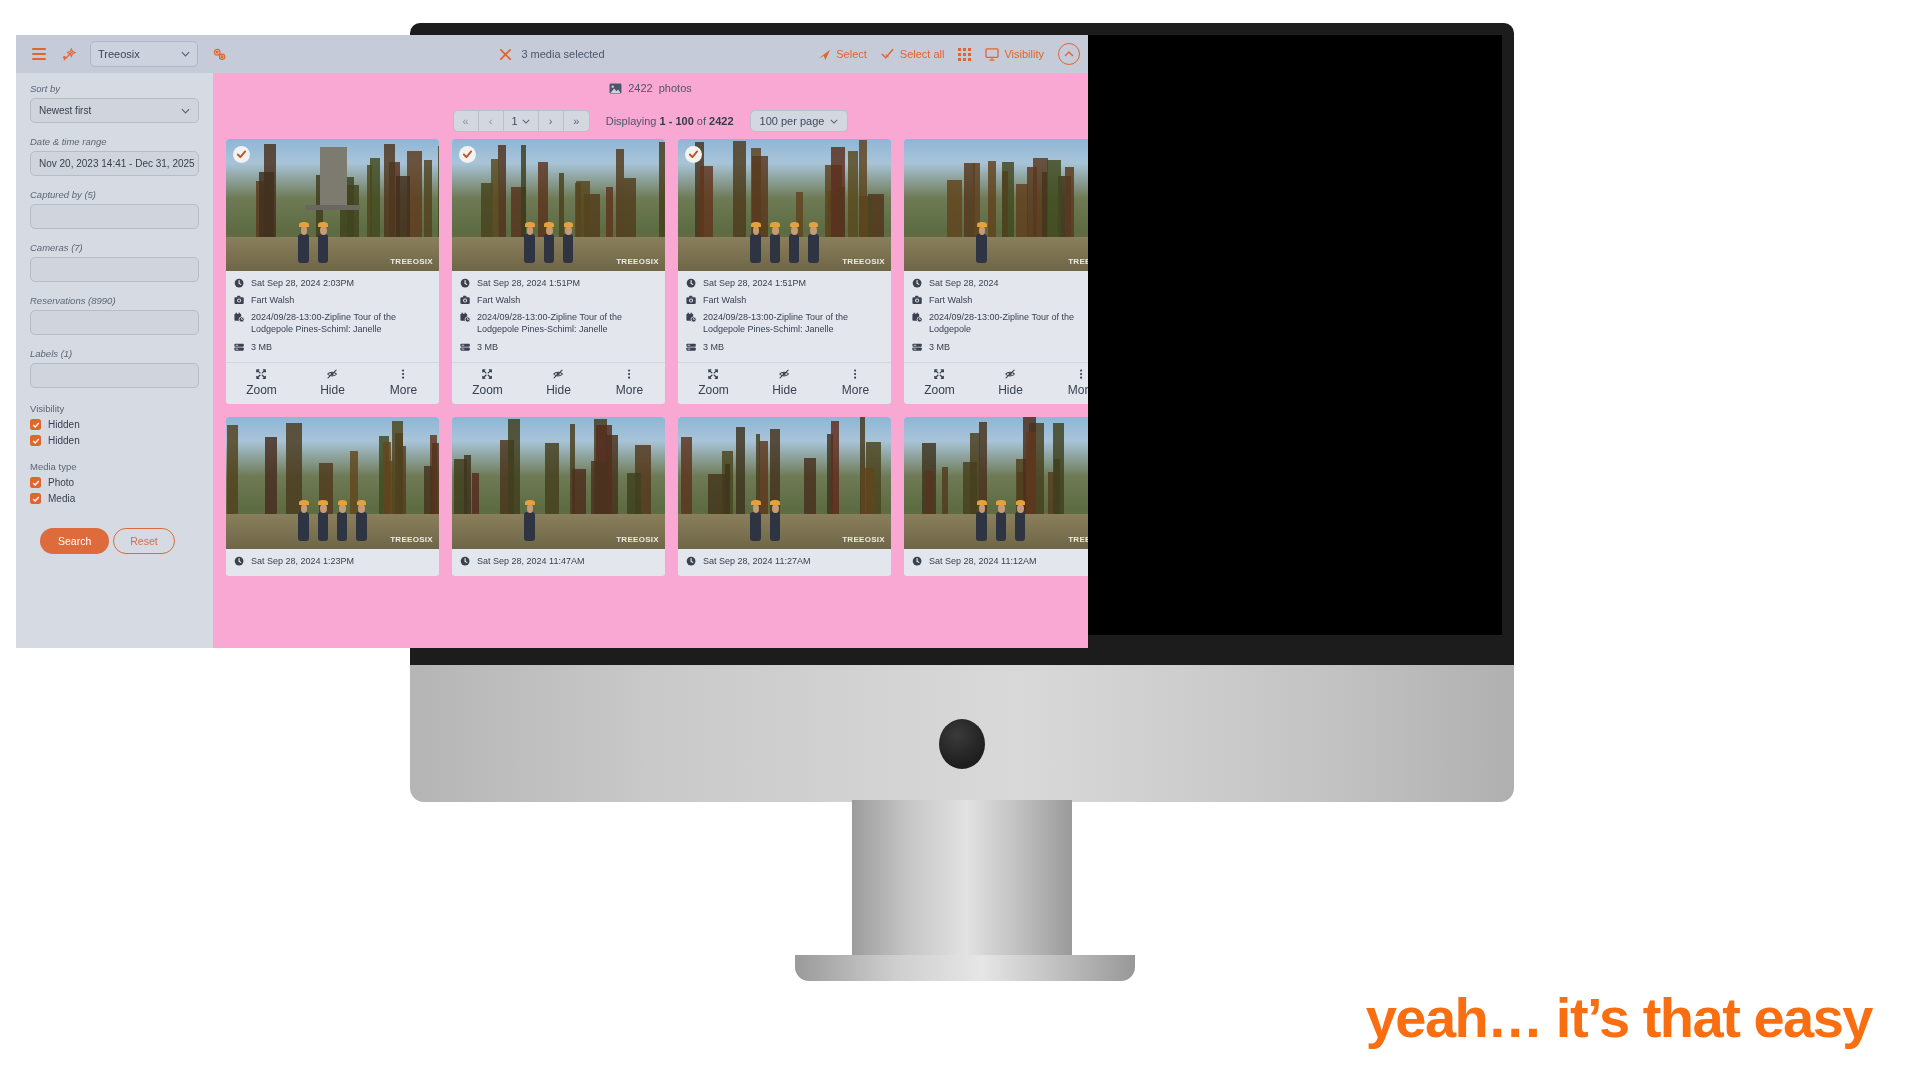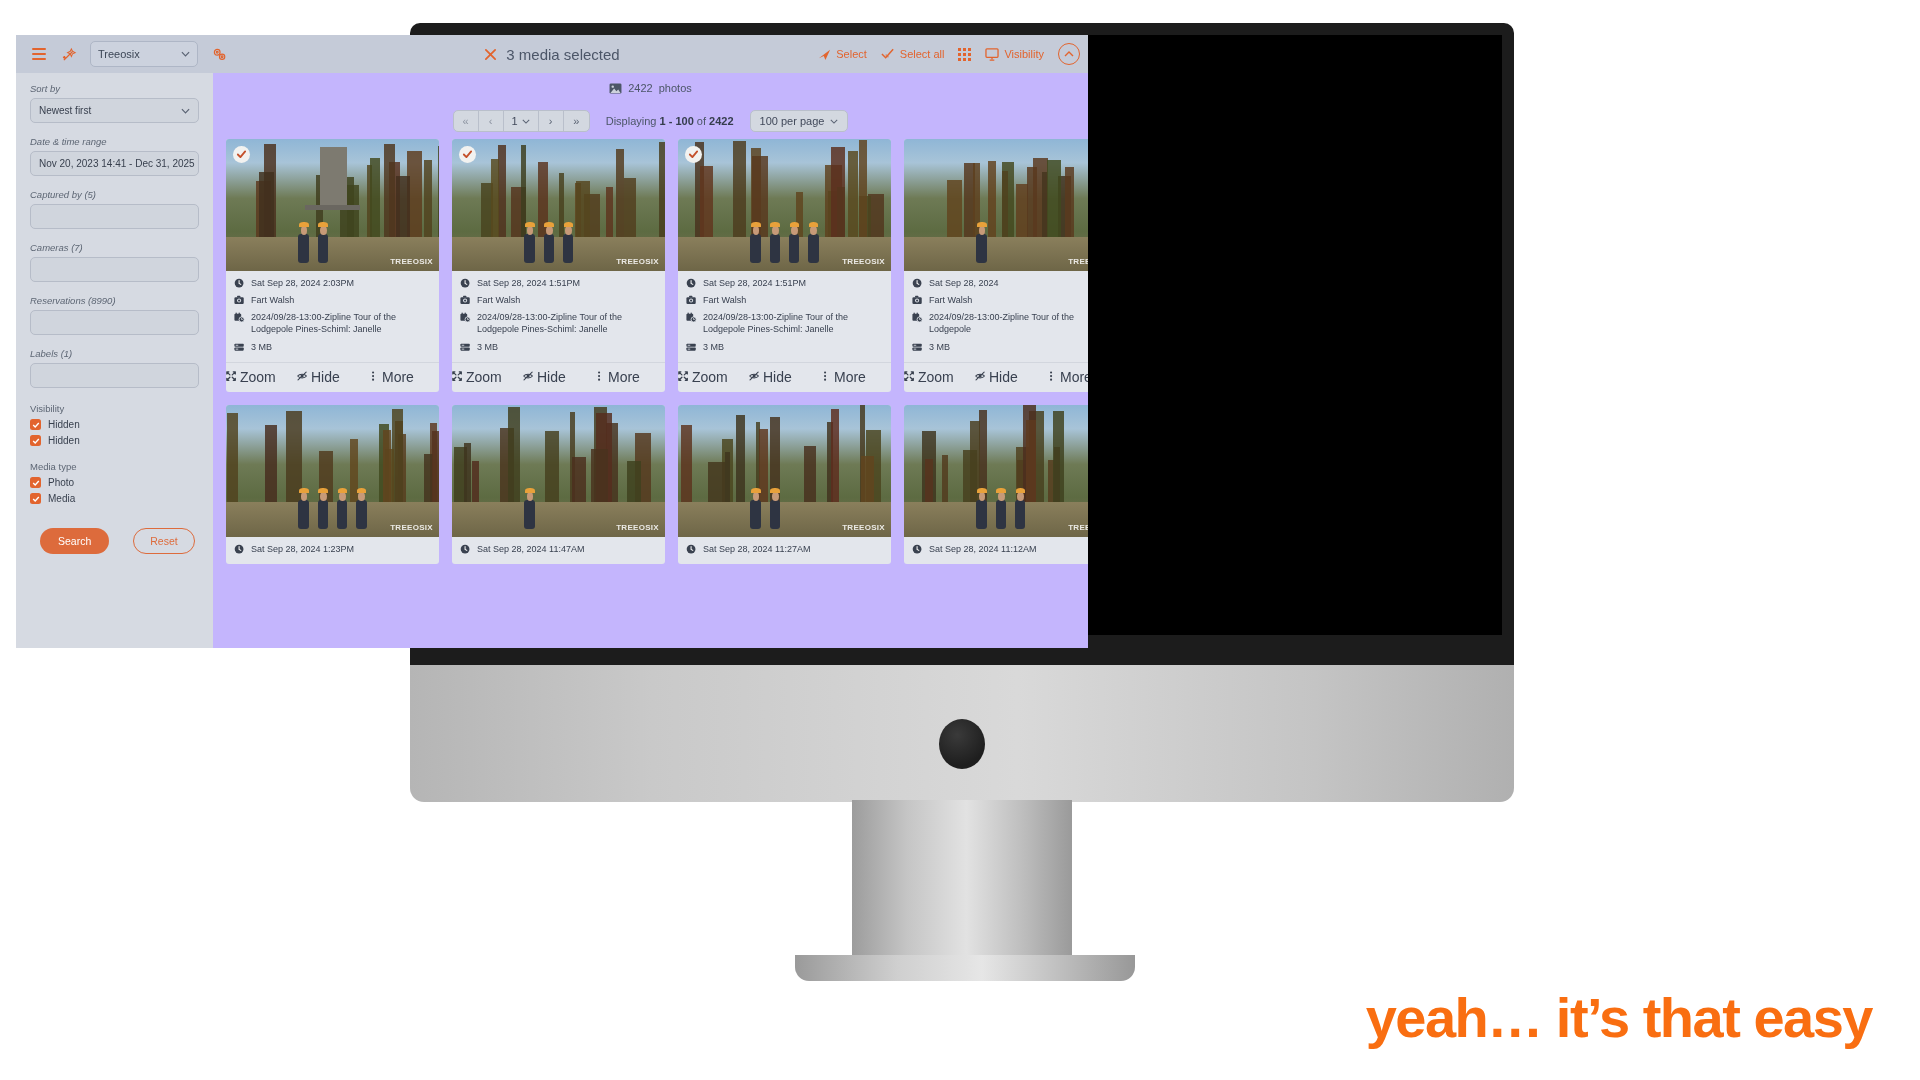--- a/index.html
+++ b/index.html
@@ -83,21 +83,21 @@
     font-size: 11px; color: #3c4656;
     margin-left: 6px; margin-right: 6px;
     cursor: pointer;
   }
   #selection-center {
     position: absolute; left: 0; right: 0;
     display: flex; align-items: center; justify-content: center;
     gap: 9px; pointer-events: none;
   }
   #selection-center > * { pointer-events: auto; }
-  #sel-count { font-size: 15px; color: #4c5668; }
+  #sel-count { font-size: 11px; color: #4c5668; }
   #topbar-right {
     margin-left: auto; display: flex; align-items: center;
     gap: 14px; position: relative; z-index: 5;
   }
   .tb-action {
     display: flex; align-items: center; gap: 5px;
     color: #e2642e; font-size: 11px; cursor: pointer;
   }
   #chev-circle {
     width: 22px; height: 22px; border-radius: 50%;
@@ -140,41 +140,41 @@
     margin-bottom: 5px; cursor: pointer;
   }
   .cb {
     width: 11px; height: 11px; border-radius: 2.5px;
     background: #e2642e;
     display: flex; align-items: center; justify-content: center;
   }
   .cb svg { width: 8px; height: 8px; }
   .cb-label { font-size: 10px; color: #39414f; }
   #sidebar-buttons {
-    display: flex; gap: 24px; margin-top: 24px;
+    display: flex; gap: 4px; margin-top: 24px;
     padding-left: 10px;
   }
   #btn-search {
     background: #dd6b3c; color: #fff;
     border: none; border-radius: 14px;
     padding: 6px 18px; font-size: 10.5px;
     cursor: pointer; font-family: inherit;
   }
   #btn-reset {
     background: transparent; color: #dd6b3c;
     border: 1px solid #dd6b3c; border-radius: 14px;
     padding: 6px 16px; font-size: 10.5px;
     cursor: pointer; font-family: inherit;
   }
 
   
   #main {
     position: absolute; left: 197px; top: 38px;
     width: 875px; height: 575px;
-    background: #c4b5fd;
+    background: #f9a8d4;
     overflow: hidden;
   }
   #photo-count {
     display: flex; align-items: center; justify-content: center;
     gap: 6px; height: 30px;
     font-size: 11px; color: #4c5668;
   }
   #pagination-bar {
     display: flex; align-items: center; justify-content: center;
     gap: 16px; height: 36px;
@@ -243,24 +243,24 @@
   .meta-row {
     display: flex; align-items: flex-start; gap: 6px;
     margin-bottom: 5px;
     font-size: 9px; color: #394150; line-height: 1.35;
   }
   .meta-row svg { flex: 0 0 auto; margin-top: 1px; }
   .card-actions {
     display: flex; border-top: 1px solid #d2d6de;
   }
   .ca {
-    flex: 1; display: flex; flex-direction: row;
+    flex: 1; display: flex; flex-direction: column;
     align-items: center; gap: 3px;
     padding: 6px 0 7px 0;
-    font-size: 14px; color: #394150; cursor: pointer;
+    font-size: 12px; color: #394150; cursor: pointer;
   }
   .short-card .meta { padding-top: 6px; }
 
   
   #tagline {
     position: absolute;
     right: 48px; bottom: 30px;
     color: #f96e11;
     font-size: 56px;
     font-weight: bold;

